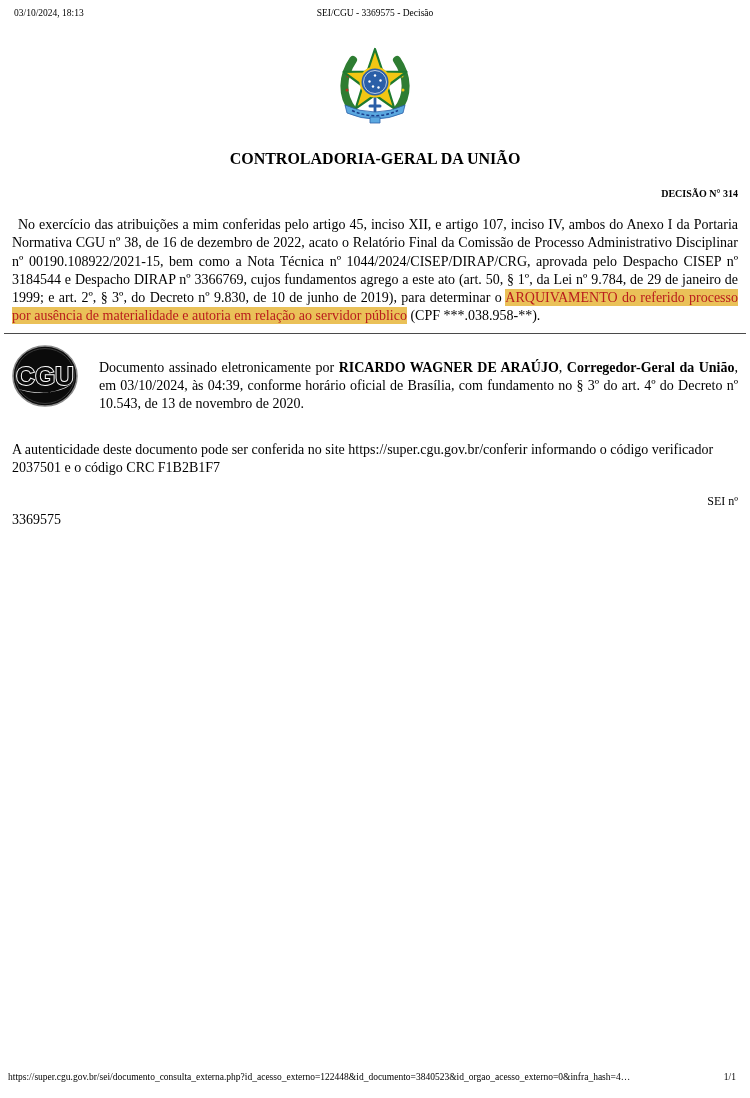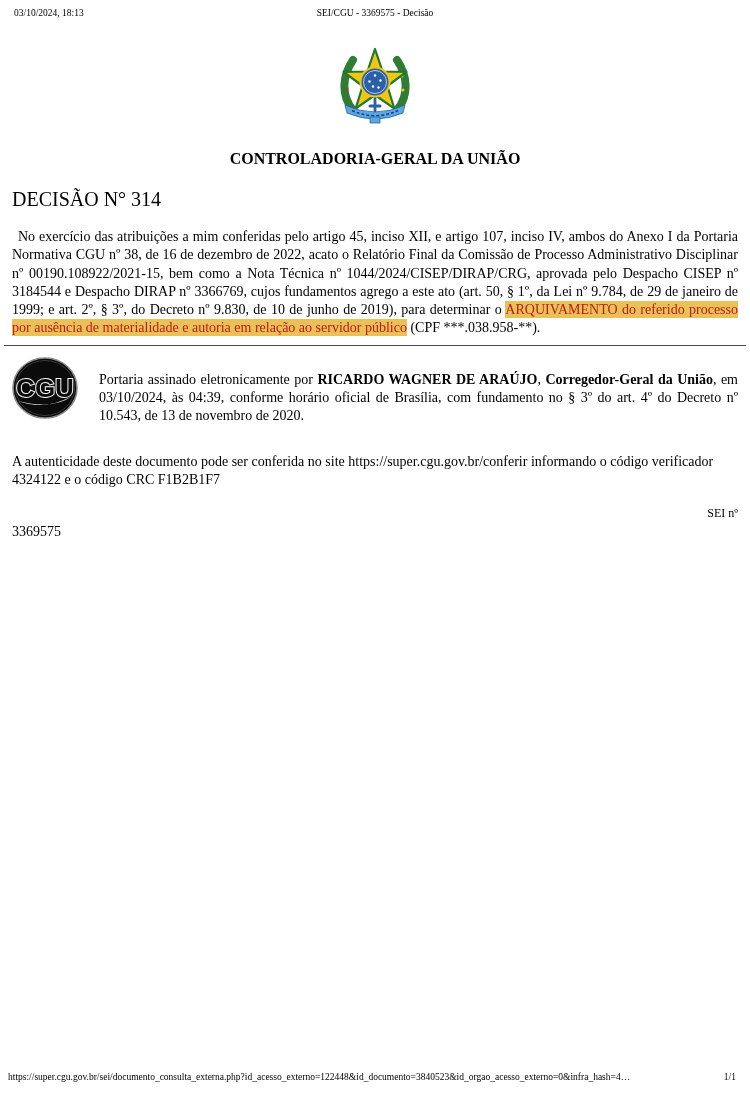--- a/index.html
+++ b/index.html
@@ -20,21 +20,21 @@
   .print-footer { position: absolute; bottom: 16px; left: 8px; right: 14px; font-size: 9.5px; }
   .print-footer .url { float: left; max-width: 690px; white-space: nowrap; overflow: hidden; }
   .print-footer .pg { float: right; }
 
   .content { padding: 0 12px; }
 
   .arms-wrap { display: flex; justify-content: center; margin: 0; padding-top: 46px; }
   .arms-wrap svg { width: 72px; height: 78px; display: block; }
 
   .org-title { text-align: center; font-size: 16px; font-weight: bold; margin: 26px 0 0 0; }
-  .decision-title { text-align: left; font-size: 20px; font-weight: normal; margin: 20px 0 0 0; }
+  .decision-title { text-align: right; font-size: 10px; font-weight: bold; margin: 20px 0 0 0; }
 
   .decision-paragraph {
     margin: 17px 0 0 0;
     font-size: 14px;
     line-height: 18.3px;
     text-align: justify;
     text-indent: 6px;
   }
   mark.hl { background: #EAC158; color: #b91c1c; padding: 1px 0; }
 
@@ -98,24 +98,24 @@
 
     <hr class="sep">
 
     <div class="sig-row">
       <svg class="cgu-logo" viewBox="0 0 66 62" aria-hidden="true">
         <ellipse cx="33" cy="31" rx="32" ry="30" fill="#0b0b0b" stroke="#8a8a8a" stroke-width="1.6"></ellipse>
         <ellipse cx="33" cy="31" rx="29.5" ry="27.5" fill="none" stroke="#3a3a3a" stroke-width="1"></ellipse>
         <text x="33" y="40" text-anchor="middle" font-family="Liberation Sans, sans-serif" font-size="26" font-weight="bold" fill="#0b0b0b" stroke="#ffffff" stroke-width="1.9" paint-order="stroke">CGU</text>
         <path d="M6,44 Q33,54 60,39 Q42,53 6,44 Z" fill="#e3e3e3"></path>
       </svg>
-      <p class="sig-text"><span>Portaria assinado eletronicamente por </span><b>RICARDO WAGNER DE ARAÚJO</b><span>, </span><b>Corregedor-Geral da União</b><span>, em 03/10/2024, às 04:39, conforme horário oficial de Brasília, com fundamento no § 3º do art. 4º do Decreto nº 10.543, de 13 de novembro de 2020.</span></p>
+      <p class="sig-text"><span>Documento assinado eletronicamente por </span><b>RICARDO WAGNER DE ARAÚJO</b><span>, </span><b>Corregedor-Geral da União</b><span>, em 03/10/2024, às 04:39, conforme horário oficial de Brasília, com fundamento no § 3º do art. 4º do Decreto nº 10.543, de 13 de novembro de 2020.</span></p>
     </div>
 
-    <p class="auth-text">A autenticidade deste documento pode ser conferida no site https://super.cgu.gov.br/conferir informando o código verificador 4324122 e o código CRC F1B2B1F7</p>
+    <p class="auth-text">A autenticidade deste documento pode ser conferida no site https://super.cgu.gov.br/conferir informando o código verificador 2037501 e o código CRC F1B2B1F7</p>
 
     <div class="sei-label">SEI nº</div>
     <div class="sei-number">3369575</div>
 
   </div>
 
   <div class="print-footer">
     <span class="url">https://super.cgu.gov.br/sei/documento_consulta_externa.php?id_acesso_externo=122448&amp;id_documento=3840523&amp;id_orgao_acesso_externo=0&amp;infra_hash=4…</span>
     <span class="pg">1/1</span>
   </div>

